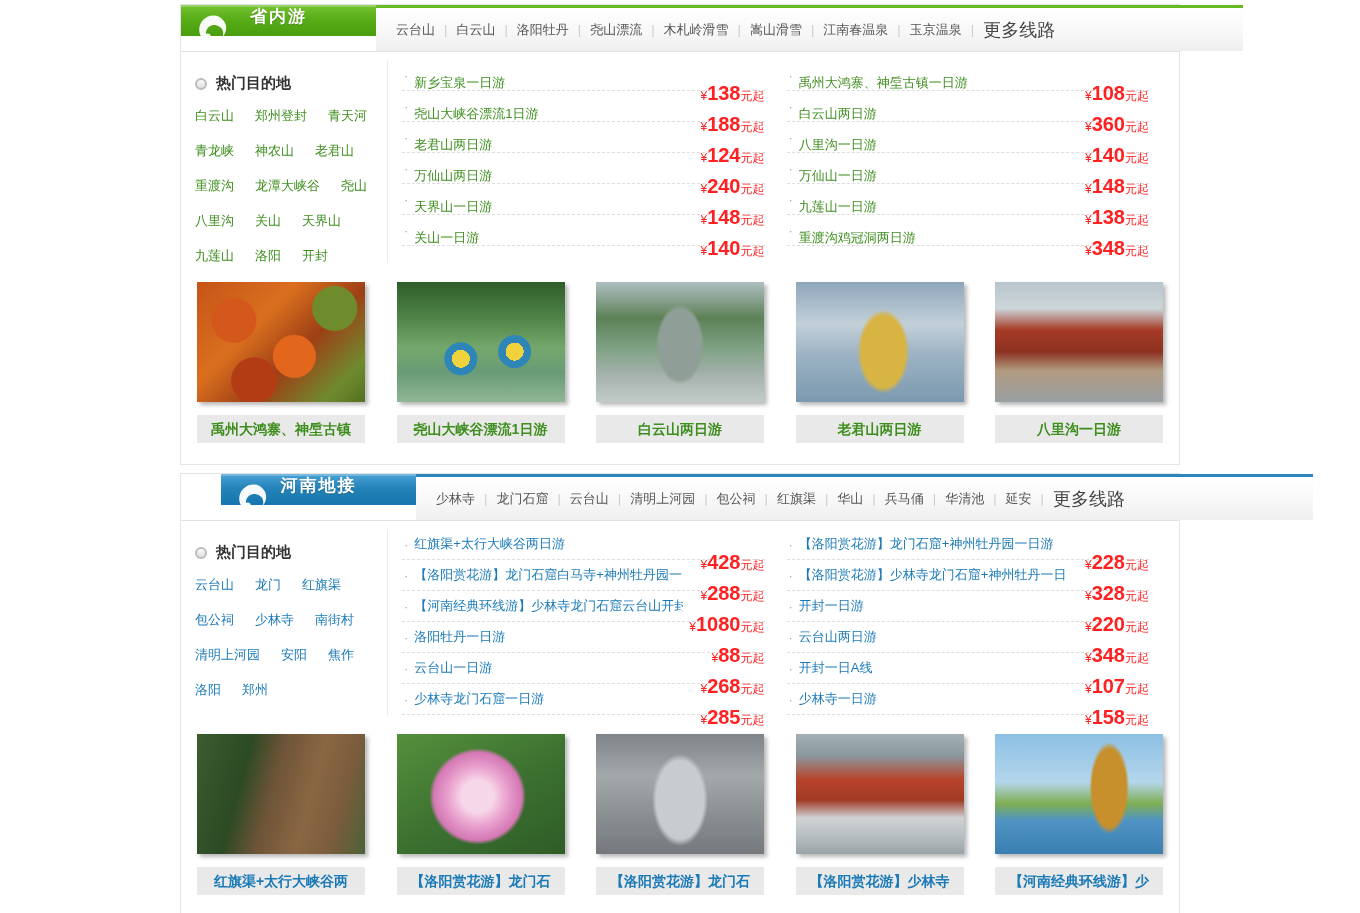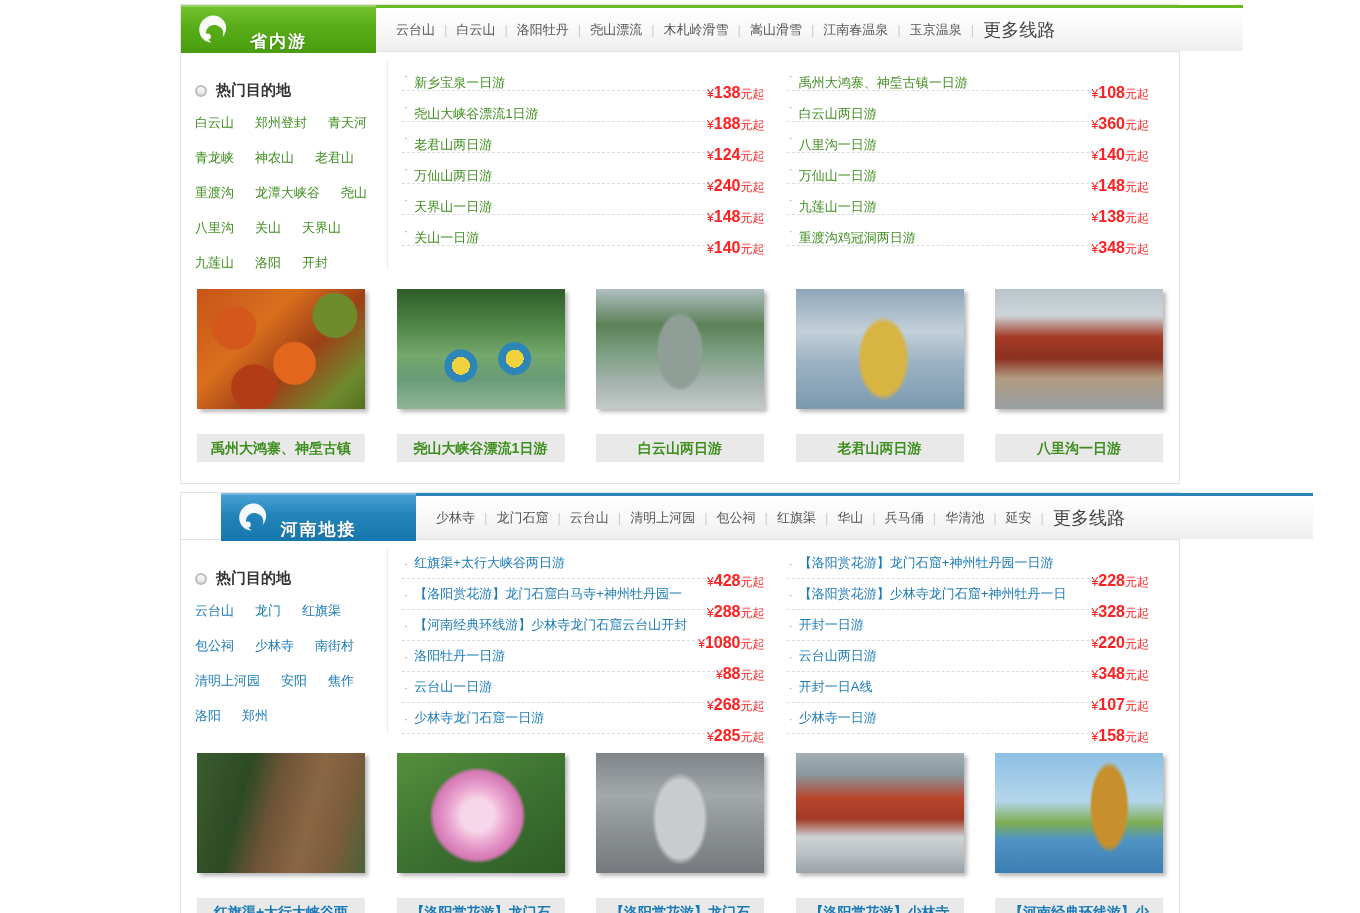--- a/index.html
+++ b/index.html
@@ -4,21 +4,21 @@
 <style>
   * { margin:0; padding:0; box-sizing:border-box; }
   html,body { width:1360px; height:913px; background:#fff; overflow:hidden;
               font-family:"Liberation Sans","DejaVu Sans",sans-serif; }
   .page { width:1000px; margin:0 auto; padding-top:4px; }
 
   .section { background:#fff; border:1px solid #e4e4e4; margin-bottom:8px; }
 
   
   .sec-header { display:flex; height:47px; border-bottom:1px solid #e2e2e2; }
-  .tab { width:195px; height:48px; position:relative; display:flex; align-items:flex-end;
+  .tab { width:195px; height:31px; position:relative; display:flex; align-items:flex-start;
          flex-shrink:0; }
   .green .tab { background:linear-gradient(180deg,#76c431 0%,#58ad18 45%,#4a9e0e 100%);
                 box-shadow:inset 0 2px 0 rgba(255,255,255,.25); }
   .blue  .tab { background:linear-gradient(180deg,#4aa2d6 0%,#2484ba 45%,#1577ad 100%);
                 box-shadow:inset 0 2px 0 rgba(255,255,255,.25);margin-left:40px; }
   .tab-logo { position:absolute; left:15px; top:8px; width:32px; height:32px; }
   .tab-title { flex:1; text-align:center; color:#fff; font-size:17px; font-weight:bold;
                letter-spacing:2px; text-shadow:0 1px 1px rgba(0,0,0,.25); }
   .navbar { flex:1; display:flex; align-items:center; padding-left:20px;
             background:linear-gradient(180deg,#ffffff 0%,#f7f7f7 60%,#eeeeee 100%); }
@@ -26,49 +26,49 @@
   .blue  .navbar { border-top:3px solid #2b85bb; }
   .navbar ul { list-style:none; display:flex; align-items:center; }
   .navbar li { font-size:13px; color:#555; cursor:pointer; white-space:nowrap; }
   .navbar li::after { content:"|"; color:#ccc; margin:0 9px; }
   .more { margin-left:auto; margin-right:188px; font-size:18px; color:#444; cursor:pointer;
           white-space:nowrap; }
 
   
   .content { display:flex; padding:8px 0 0 0; }
   .sidebar { width:206px; flex-shrink:0; padding:6px 10px 0 14px; }
-  .sb-title { display:flex; align-items:center; gap:9px; margin:15px 0 14px 0; }
+  .sb-title { display:flex; align-items:center; gap:9px; margin:8px 0 14px 0; }
   .radio-dot { width:12px; height:12px; border-radius:50%; border:2px solid #bcbcbc;
                background:linear-gradient(#fafafa,#e0e0e0); flex-shrink:0; }
   .sb-title span { font-size:15px; font-weight:bold; color:#333; }
   .dest { display:flex; flex-wrap:wrap; column-gap:21px; row-gap:17px; font-size:13px; }
   .dest a { text-decoration:none; cursor:pointer; white-space:nowrap; }
   .green .dest a { color:#3e8e1e; }
   .blue  .dest a { color:#1a7ab8; }
 
   .lists { flex:1; display:flex; gap:22px; border-left:1px solid #ececec;
            padding:0 30px 0 14px; margin-bottom:2px; }
   .col { flex:1; min-width:0; }
   .tour-row { display:flex; align-items:center; height:31px;
               border-bottom:1px dashed #ddd; cursor:pointer; }
   .bullet { color:#9aa; font-size:13px; margin:0 6px 0 2px; }
   .tour-title { font-size:13px; white-space:nowrap; overflow:hidden; flex-shrink:1; }
   .green .tour-title { color:#3e8e1e;margin-top:16px; }
   .blue  .tour-title { color:#1a7ab8; }
   .price { margin-left:auto; padding-left:6px; white-space:nowrap; color:#ff2121;
            display:flex; align-items:baseline; }
   .cur { font-size:12px; }
-  .num { font-size:16px; font-weight:bold; line-height:1;margin-top:38px; }
+  .num { font-size:20px; font-weight:bold; line-height:1;margin-top:38px; }
   .suf { font-size:12px;margin-top:19px; }
 
   
   .cards { display:flex; justify-content:space-between; padding:17px 16px 21px 16px; }
   .card { width:168px; cursor:pointer; }
   .photo { width:168px; height:120px; box-shadow:3px 3px 4px rgba(0,0,0,.28); }
-  .caption { margin-top:25px; height:28px; line-height:28px; background:#e9e9e9;
+  .caption { margin-top:13px; height:28px; line-height:28px; background:#e9e9e9;
              font-size:14px; font-weight:bold; text-align:center; white-space:nowrap;
              overflow:hidden; }
   .green .caption { color:#3e8e1e; }
   .blue  .caption { color:#1a7ab8; }
 
   
   [data-photo="autumn-foliage"] { background:
     radial-gradient(circle at 22% 32%, #d4581c 0 14%, transparent 15%),
     radial-gradient(circle at 58% 62%, #e2671d 0 17%, transparent 18%),
     radial-gradient(circle at 82% 22%, #6e8c2c 0 13%, transparent 14%),

